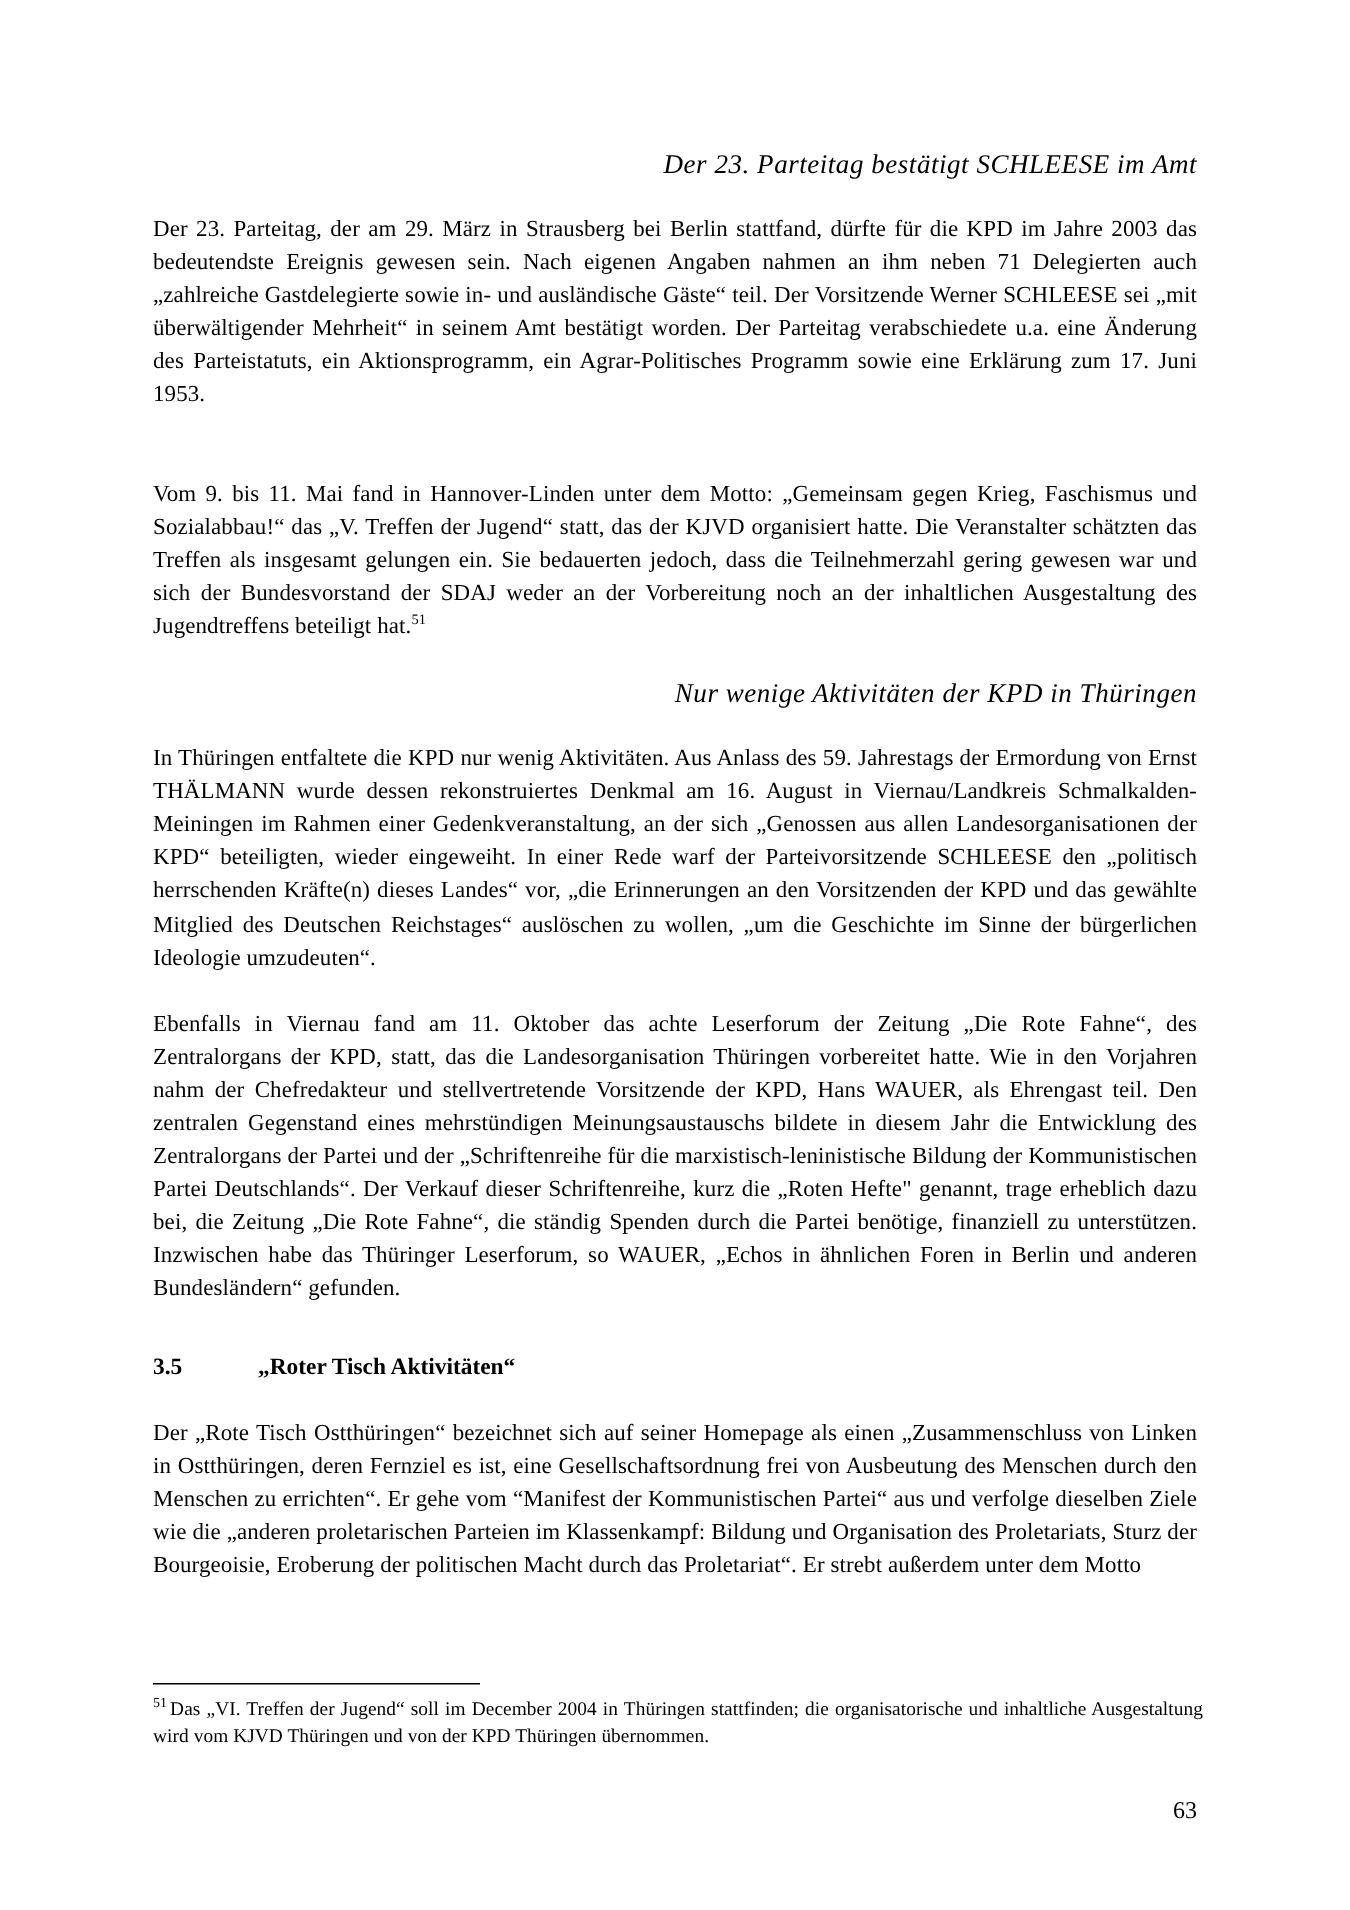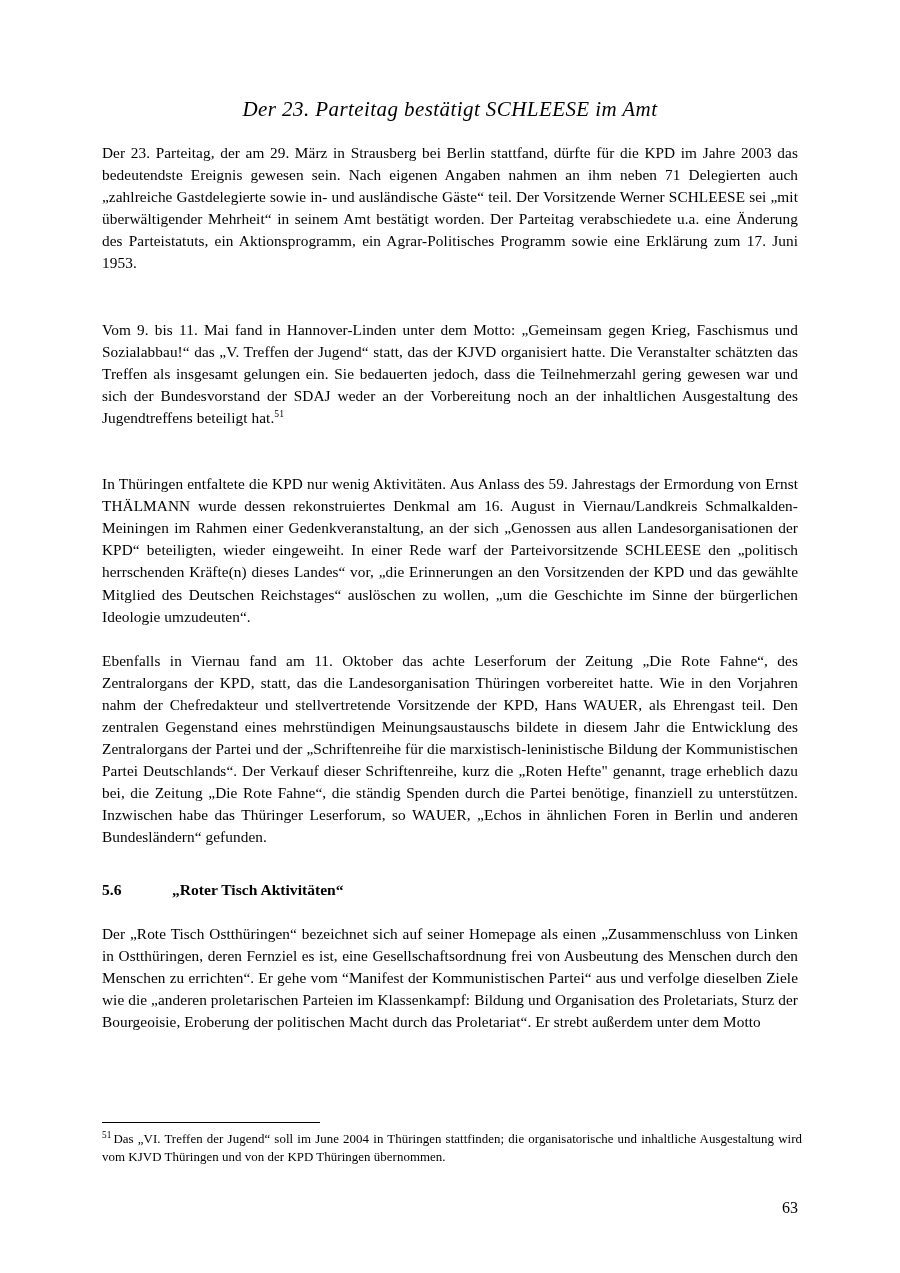--- a/index.html
+++ b/index.html
@@ -30,24 +30,24 @@
   .content {
     position: absolute;
     left: 102px;
     top: 98px;
     width: 696px;
   }
 
   
   .subhead {
     font-style: italic;
-    font-size: 21px;
+    font-size: 18px;
     line-height: 22px;
     margin: 0;
-    text-align: center;
+    text-align: right;
     letter-spacing: 0.02em;
   }
 
   
   .para {
     font-size: 15.3px;
     line-height: 22.1px;
     margin: 0;
     text-align: justify;
     text-justify: inter-word;
@@ -130,37 +130,38 @@
     <div class="gap-after-subhead"></div>
     <p class="para">Der 23. Parteitag, der am 29. März in Strausberg bei Berlin stattfand, dürfte für die KPD im Jahre 2003 das bedeutendste Ereignis gewesen sein. Nach eigenen Angaben nahmen an ihm neben 71 Delegierten auch „zahlreiche Gastdelegierte sowie in- und ausländische Gäste“ teil. Der Vorsitzende Werner SCHLEESE sei „mit überwältigender Mehrheit“ in seinem Amt bestätigt worden. Der Parteitag verabschiedete u.a. eine Änderung des Parteistatuts, ein Aktionsprogramm, ein Agrar-Politisches Programm sowie eine Erklärung zum 17. Juni 1953.</p>
 
     <div class="gap-para"></div>
 
     <div class="gap-after-subhead"></div>
     <p class="para"><span>Vom 9. bis 11. Mai fand in Hannover-Linden unter dem Motto: „Gemeinsam gegen Krieg, Faschismus und Sozialabbau!“ das „V. Treffen der Jugend“ statt, das der KJVD organisiert hatte. Die Veranstalter schätzten das Treffen als insgesamt gelungen ein. Sie bedauerten jedoch, dass die Teilnehmerzahl gering gewesen war und sich der Bundesvorstand der SDAJ weder an der Vorbereitung noch an der inhaltlichen Ausgestaltung des Jugendtreffens beteiligt hat.</span><span class="fnref">51</span></p>
 
     <div class="gap-para"></div>
 
+    <p class="subhead">Nur wenige Aktivitäten der KPD in Thüringen</p>
     <div class="gap-after-subhead"></div>
     <p class="para">In Thüringen entfaltete die KPD nur wenig Aktivitäten. Aus Anlass des 59. Jahrestags der Ermordung von Ernst THÄLMANN wurde dessen rekonstruiertes Denkmal am 16. August in Viernau/Landkreis Schmalkalden-Meiningen im Rahmen einer Gedenkveranstaltung, an der sich „Genossen aus allen Landesorganisationen der KPD“ beteiligten, wieder eingeweiht. In einer Rede warf der Parteivorsitzende SCHLEESE den „politisch herrschenden Kräfte(n) dieses Landes“ vor, „die Erinnerungen an den Vorsitzenden der KPD und das gewählte Mitglied des Deutschen Reichstages“ auslöschen zu wollen, „um die Geschichte im Sinne der bürgerlichen Ideologie umzudeuten“.</p>
 
     <div class="gap-para"></div>
 
     <p class="para">Ebenfalls in Viernau fand am 11. Oktober das achte Leserforum der Zeitung „Die Rote Fahne“, des Zentralorgans der KPD, statt, das die Landesorganisation Thüringen vorbereitet hatte. Wie in den Vorjahren nahm der Chefredakteur und stellvertretende Vorsitzende der KPD, Hans WAUER, als Ehrengast teil. Den zentralen Gegenstand eines mehrstündigen Meinungsaustauschs bildete in diesem Jahr die Entwicklung des Zentralorgans der Partei und der „Schriftenreihe für die marxistisch-leninistische Bildung der Kommunistischen Partei Deutschlands“. Der Verkauf dieser Schriftenreihe, kurz die „Roten Hefte" genannt, trage erheblich dazu bei, die Zeitung „Die Rote Fahne“, die ständig Spenden durch die Partei benötige, finanziell zu unterstützen. Inzwischen habe das Thüringer Leserforum, so WAUER, „Echos in ähnlichen Foren in Berlin und anderen Bundesländern“ gefunden.</p>
 
     <div class="gap-section"></div>
 
-    <p class="section-head"><span class="num">5.6</span><span>„Roter Tisch Aktivitäten“</span></p>
+    <p class="section-head"><span class="num">3.5</span><span>„Roter Tisch Aktivitäten“</span></p>
 
     <div class="gap-after-subhead"></div>
 
     <p class="para">Der „Rote Tisch Ostthüringen“ bezeichnet sich auf seiner Homepage als einen „Zusammenschluss von Linken in Ostthüringen, deren Fernziel es ist, eine Gesellschaftsordnung frei von Ausbeutung des Menschen durch den Menschen zu errichten“. Er gehe vom “Manifest der Kommunistischen Partei“ aus und verfolge dieselben Ziele wie die „anderen proletarischen Parteien im Klassenkampf: Bildung und Organisation des Proletariats, Sturz der Bourgeoisie, Eroberung der politischen Macht durch das Proletariat“. Er strebt außerdem unter dem Motto</p>
 
   </div>
 
   <div class="footnote-area">
     <div class="footnote-rule"></div>
-    <p class="footnote"><sup>51</sup><span>Das „VI. Treffen der Jugend“ soll im June 2004 in Thüringen stattfinden; die organisatorische und inhaltliche Ausgestaltung wird vom KJVD Thüringen und von der KPD Thüringen übernommen.</span></p>
+    <p class="footnote"><sup>51</sup><span>Das „VI. Treffen der Jugend“ soll im December 2004 in Thüringen stattfinden; die organisatorische und inhaltliche Ausgestaltung wird vom KJVD Thüringen und von der KPD Thüringen übernommen.</span></p>
   </div>
 
   <div class="page-number">63</div>
 
 </div>
 
 </body></html>

